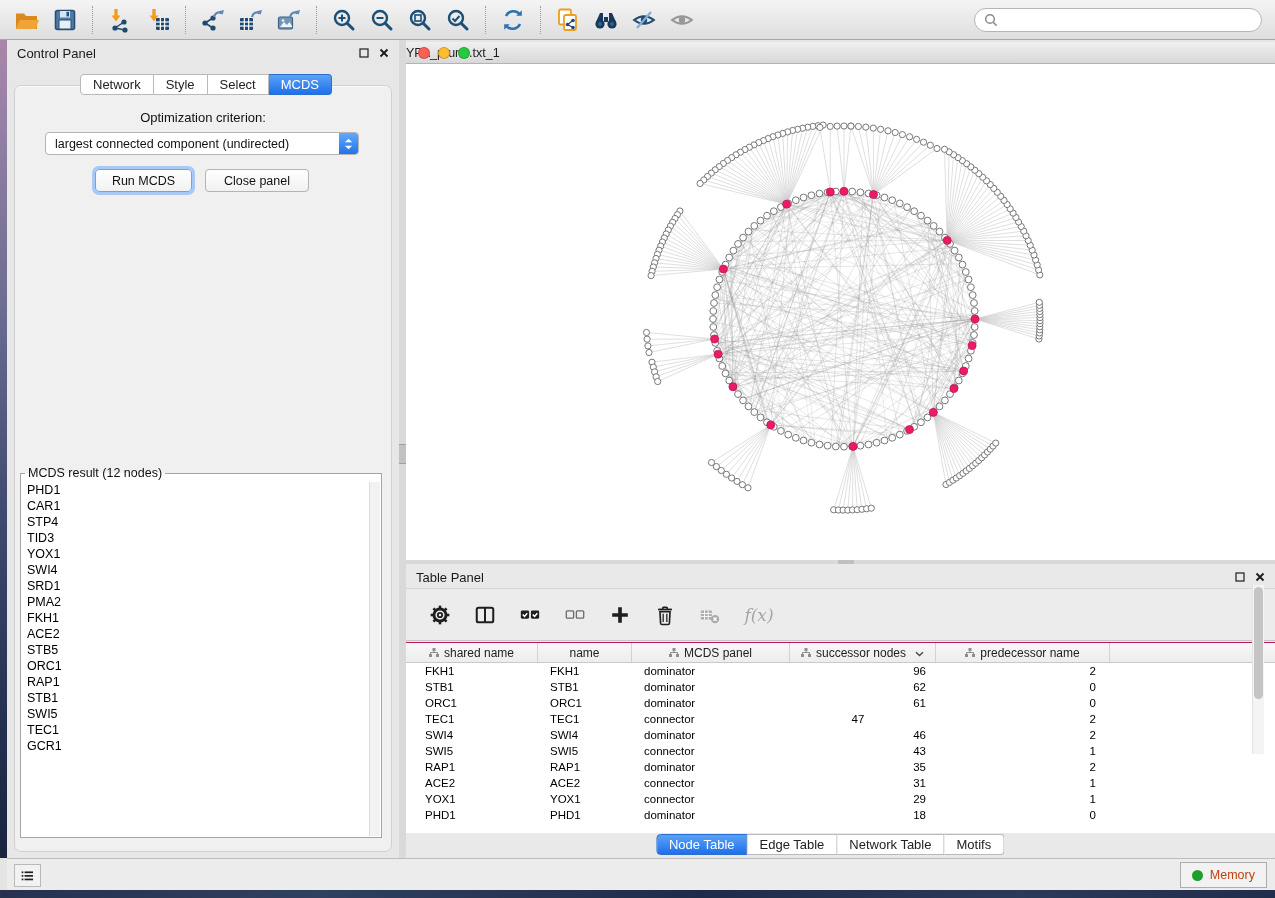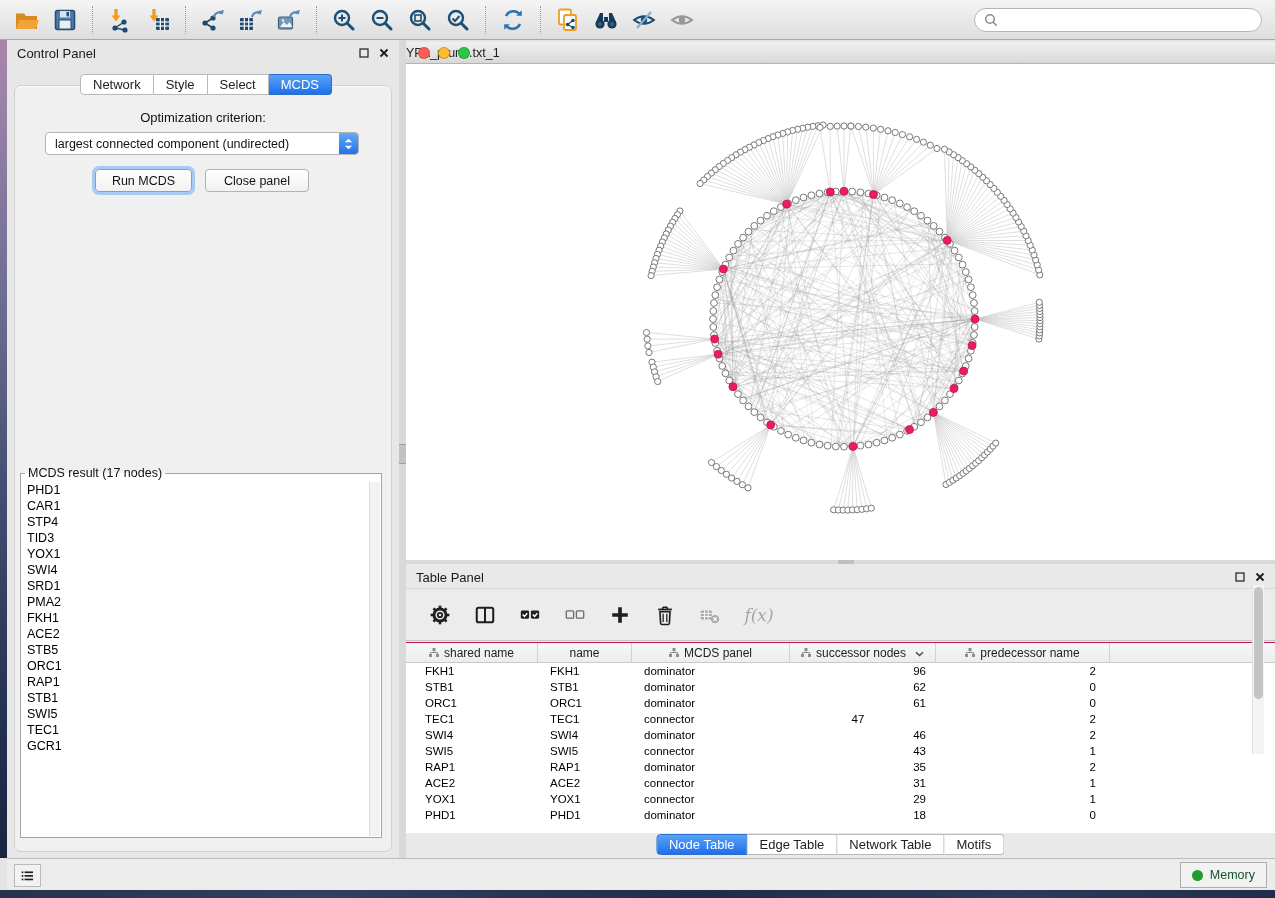--- a/index.html
+++ b/index.html
@@ -79,21 +79,21 @@
   .tr{display:flex;height:16px;align-items:center;}
   .td{font-size:11.5px;color:#000;white-space:nowrap;overflow:hidden;}
   #tbl-scroll{position:absolute;right:11px;top:21px;width:12px;height:169px;background:#f4f4f4;border-left:1px solid #e2e2e2;}
   #tbl-thumb{position:absolute;left:1px;top:2px;width:9px;height:112px;background:#c4c4c4;border-radius:5px;}
   #tbl-tabs{position:absolute;top:270px;left:50%;transform:translateX(-53%);}
   
   #status-bar{position:absolute;left:7px;top:858px;width:1268px;height:32px;background:#ececec;border-top:1px solid #bdbdbd;}
   #list-btn{position:absolute;left:7px;top:5px;width:27px;height:23px;background:#f2f2f2;border:1px solid #b9b9b9;
     display:flex;align-items:center;justify-content:center;cursor:default;}
   #memory-btn{position:absolute;right:8px;top:3px;height:26px;display:flex;align-items:center;gap:7px;
-    padding:0 11px;background:#f2f2f2;border:1px solid #adadad;font-size:12.5px;color:#14532d;
+    padding:0 11px;background:#f2f2f2;border:1px solid #adadad;font-size:12.5px;color:#c2410c;
     font-family:"Liberation Sans",sans-serif;cursor:default;}
   #memory-dot{width:11px;height:11px;border-radius:50%;background:#1f9e2c;}
 </style>
 </head>
 <body>
 
 <div id="screen">
   <div id="wall-left"></div>
   <div id="wall-bottom"></div>
 
@@ -314,21 +314,21 @@
               <path d="M0.8 4.3L4.5 0.7 8.2 4.3z" fill="#fff"></path>
             </svg>
           <svg width="9" height="5">
               <path d="M0.8 0.7L4.5 4.3 8.2 0.7z" fill="#fff"></path>
             </svg>
         </span>
       </div>
       <button id="run-btn" class="cp-btn">Run MCDS</button>
       <button id="close-panel-btn" class="cp-btn">Close panel</button>
       <fieldset id="mcds-fieldset">
-        <legend>MCDS result (17 nodes)</legend>
+        <legend>MCDS result (12 nodes)</legend>
         <div id="mcds-list">
             <div class="mcds-item">PHD1</div>
             <div class="mcds-item">CAR1</div>
             <div class="mcds-item">STP4</div>
             <div class="mcds-item">TID3</div>
             <div class="mcds-item">YOX1</div>
             <div class="mcds-item">SWI4</div>
             <div class="mcds-item">SRD1</div>
             <div class="mcds-item">PMA2</div>
             <div class="mcds-item">FKH1</div>

